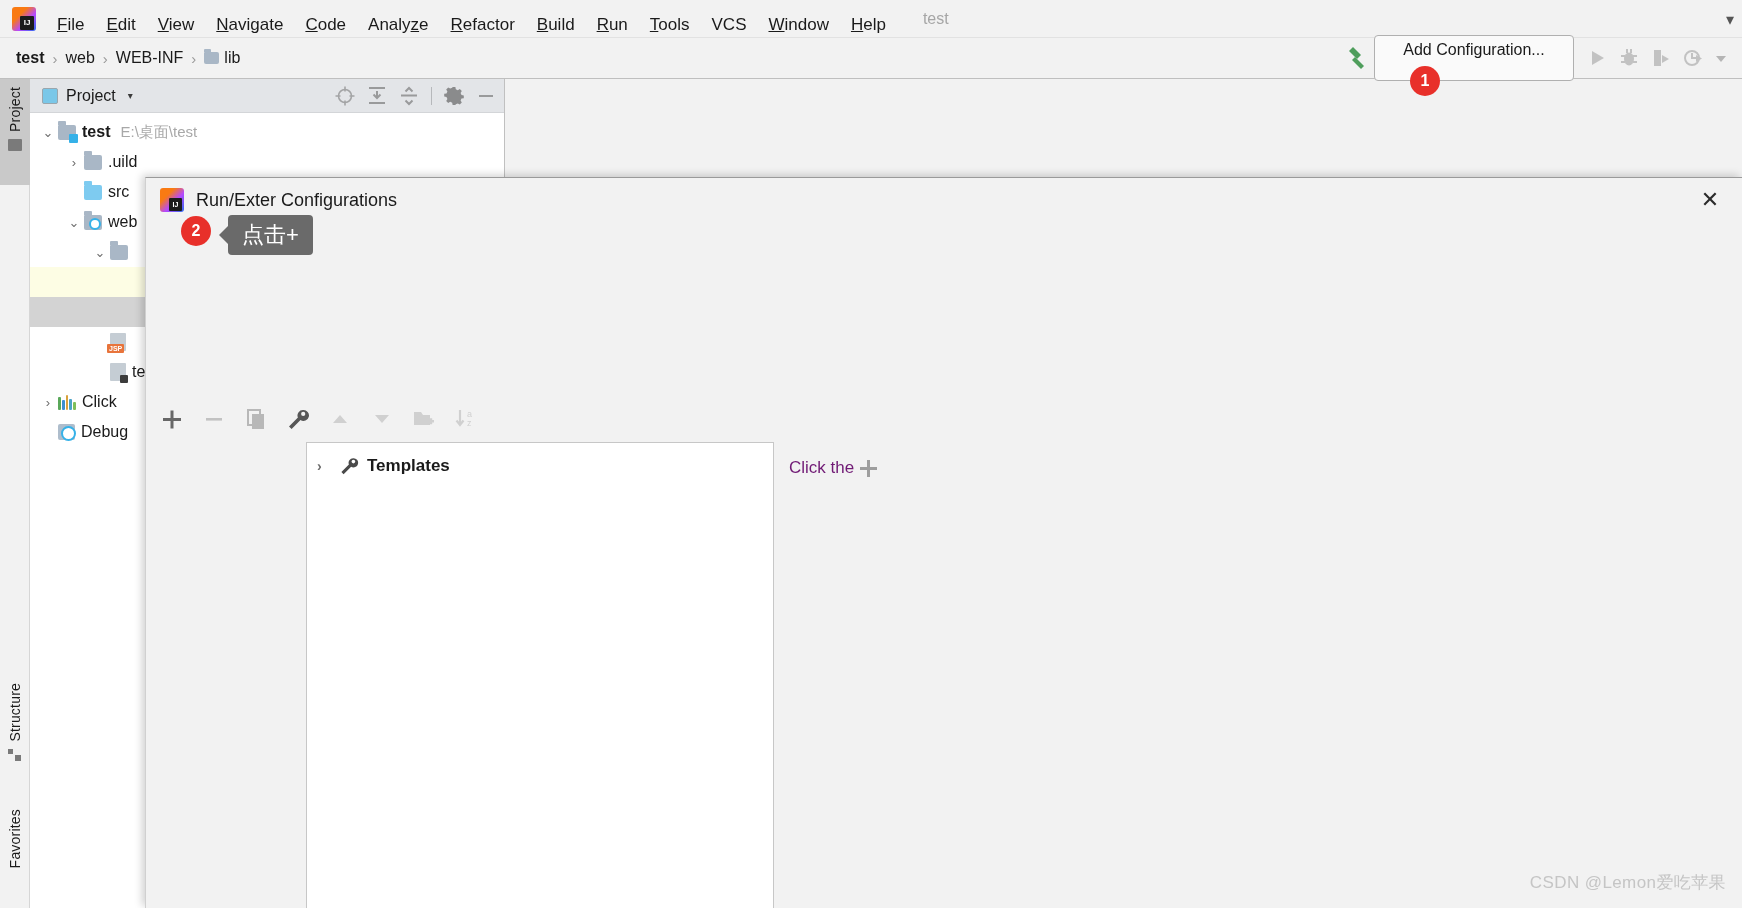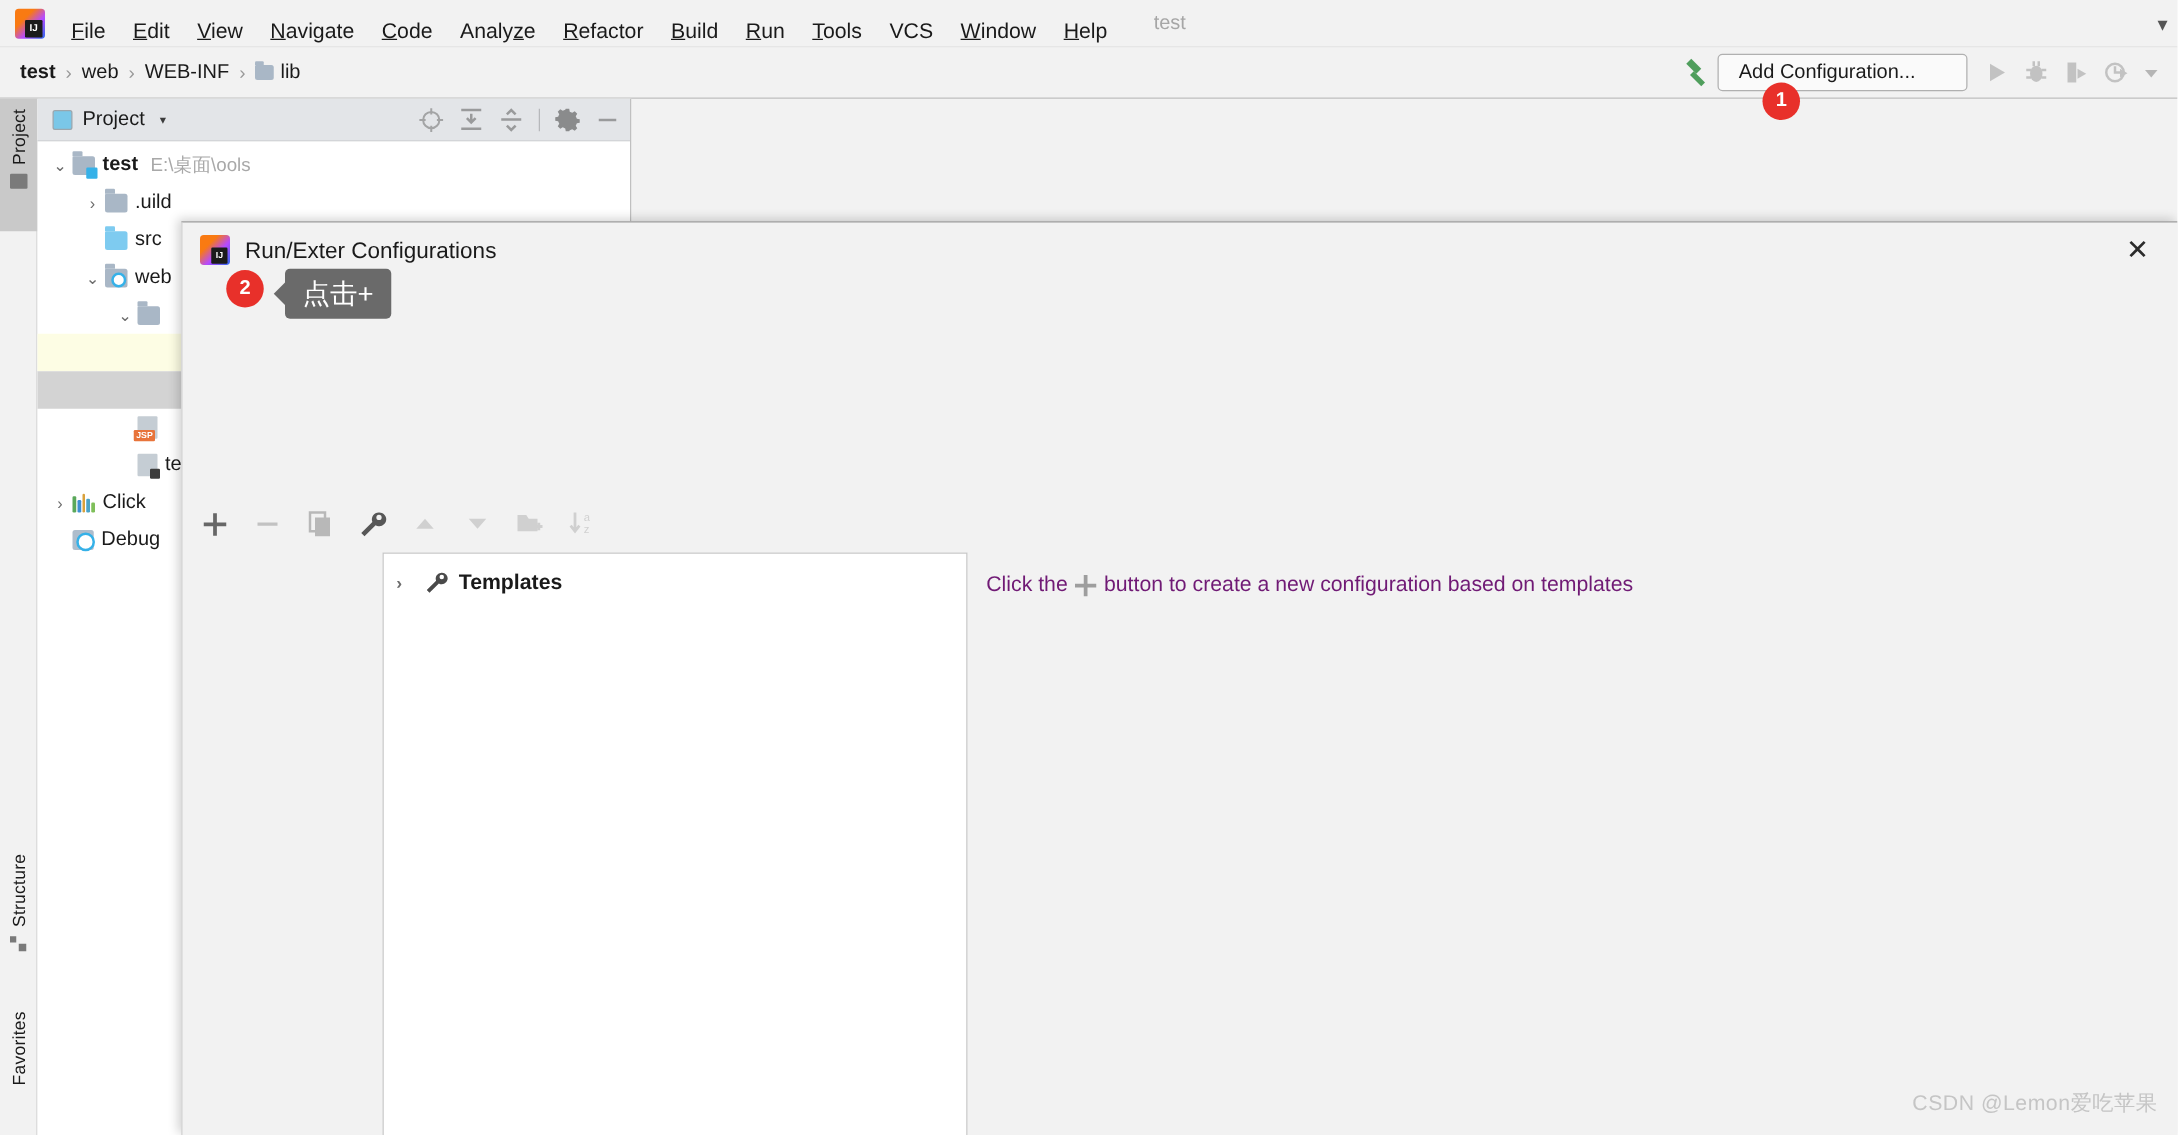--- a/index.html
+++ b/index.html
@@ -80,25 +80,25 @@
     content: ""; position: absolute; left: 0; top: -3px;
     width: 7px; height: 3px; background: #a9b7c6;
     border-radius: 1px 1px 0 0;
   }
   .nav-right {
     margin-left: auto; display: flex; align-items: center;
     gap: 4px; padding-right: 6px;
   }
   .hammer { width: 30px; height: 26px; position: relative; }
   .addcfg-btn {
-    height: 30px; min-width: 200px;
+    height: 46px; min-width: 200px;
     border: 1px solid #b0b0b0; border-radius: 4px;
     background: #fafafa; color: #1a1a1a;
     font-size: 16px; line-height: 28px;
-    padding: 0 16px; 
+    padding: 0 16px; text-align: center;
     white-space: nowrap; position: relative;
   }
   .run-icons { display: flex; align-items: center; gap: 10px; padding: 0 8px; }
   .run-ico { width: 22px; height: 22px; opacity: .45; }
 
   
   .stripe {
     position: absolute; left: 0; top: 79px;
     width: 30px; height: 829px;
     background: #f2f2f2;
@@ -479,21 +479,21 @@
         </div>
       </div>
     </div>
     <div class="tree" id="tree">
         <div class="trow" style="padding-left: 8px;">
           <span class="twisty">⌄</span>
           <span class="ico fold-gray">
             <i class="badge-sq"></i>
           </span>
           <span class="tlabel bold">test</span>
-          <span class="tpath">E:\桌面\ools</span>
+          <span class="tpath">E:\桌面\test</span>
         </div>
         <div class="trow" style="padding-left: 34px;">
           <span class="twisty">›</span>
           <span class="ico fold-gray"></span>
           <span class="tlabel">.uild</span>
         </div>
         <div class="trow" style="padding-left: 34px;">
           <span class="twisty"></span>
           <span class="ico fold-blue"></span>
           <span class="tlabel">src</span>
@@ -606,21 +606,20 @@
           </svg>
         </span>
         <span>Templates</span>
       </div>
     </div>
 
     <div class="dlg-right">
       <div class="hint">
         <span>Click the</span>
         <span class="plus-inline"></span>
-        <span>button to create a new configuration based on templates</span>
       </div>
     </div>
   </div>
 
   <div class="ann-badge" style="left:1410px;top:66px;">1</div>
 
   <div class="tooltip" style="left:228px;top:215px;">
     <span>点击+</span>
   </div>
 

